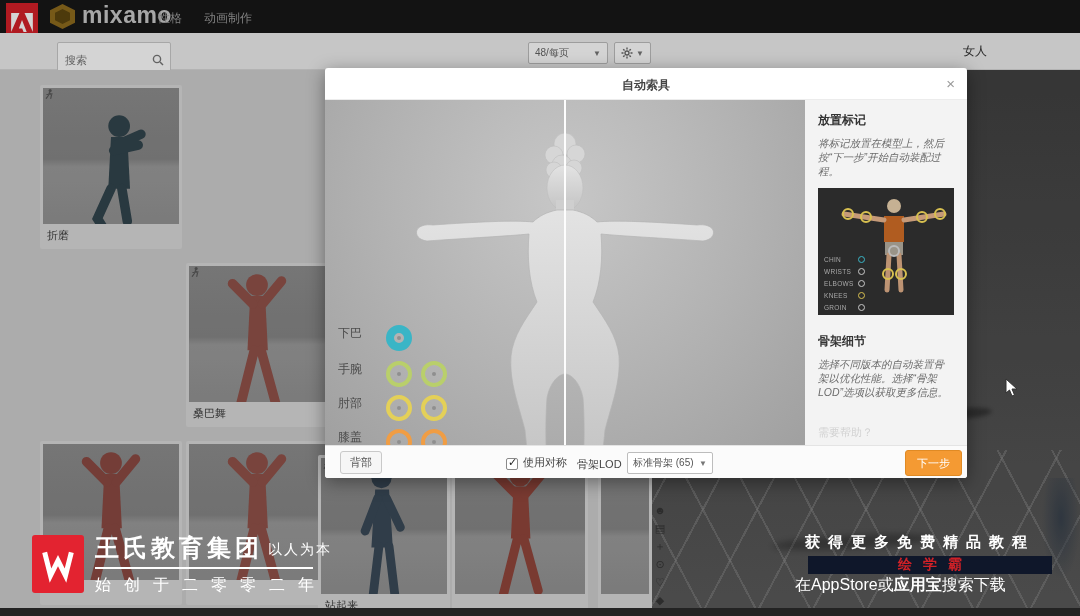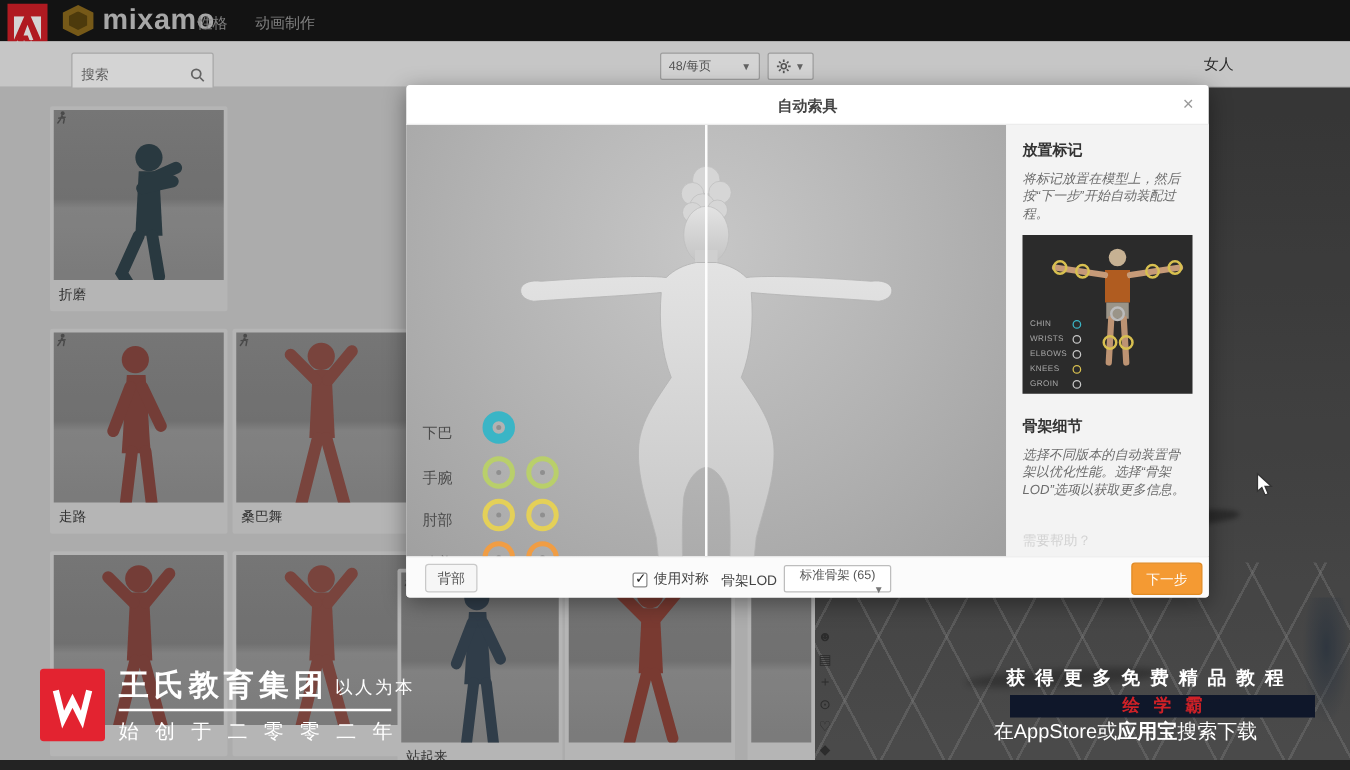--- a/index.html
+++ b/index.html
@@ -44,21 +44,21 @@
   .bottomstrip{position:absolute;left:0;top:608px;width:1080px;height:8px;background:#2b2b2b;}
   .dim{position:absolute;inset:0;background:rgba(0,0,0,.17);z-index:2;}
   
   .modal{position:absolute;left:325px;top:68px;width:642px;height:410px;background:#fff;border-radius:3px;box-shadow:0 4px 18px rgba(0,0,0,.4);z-index:10;}
   .m-header{position:absolute;left:0;top:0;width:642px;height:32px;border-bottom:1px solid #ececec;}
   .m-title{position:absolute;left:0;top:9px;width:642px;text-align:center;font-size:12px;font-weight:bold;color:#444;}
   .m-close{position:absolute;right:12px;top:8px;font-size:15px;color:#9a9a9a;cursor:pointer;line-height:15px;}
   .m-canvas{position:absolute;left:0;top:32px;width:480px;height:345px;background:radial-gradient(ellipse at 50% 28%,#c7c7c7 0%,#b2b2b2 55%,#a0a0a0 100%);overflow:hidden;}
   .symline{position:absolute;left:239px;top:0;width:2px;height:345px;background:#fdfdfd;}
   .model{position:absolute;left:80px;top:30px;}
-  .marker-row{position:absolute;display:flex;align-items:flex-end;height:30px;left:13px;width:150px;}
+  .marker-row{position:absolute;display:flex;align-items:flex-start;height:30px;left:13px;width:150px;}
   .marker-row .mlabel{width:48px;font-size:12px;color:#4c4c4c;}
   .ring{width:26px;height:26px;border:4px solid #999;border-radius:50%;position:relative;margin-right:9px;background:rgba(255,255,255,.06);}
   .ring::after{content:"";position:absolute;left:50%;top:50%;width:4px;height:4px;margin:-2px 0 0 -2px;background:#8f8f8f;border-radius:50%;}
   .ring.thick{border-width:8px;}
   
   .m-side{position:absolute;left:480px;top:32px;width:162px;height:345px;background:#f3f3f3;padding:12px 13px;}
   .m-side h3{margin:0 0 7px;font-size:12px;color:#333;}
   .m-side p{margin:4px 0 10px;font-size:10.5px;line-height:14px;color:#6c6c6c;font-style:italic;}
   .sideimg{position:relative;width:136px;height:127px;background:#2b2b2b;margin:2px 0 18px;}
   .legend{position:absolute;left:6px;top:66px;}
@@ -67,21 +67,21 @@
   .lring{width:7px;height:7px;border:1.5px solid #ccc;border-radius:50%;}
   .help{font-size:11px;color:#d2d2d2;margin-top:26px;}
   
   .m-footer{position:absolute;left:0;top:377px;width:642px;height:33px;background:#fbfbfb;border-top:1px solid #e4e4e4;border-radius:0 0 3px 3px;}
   .backbtn{position:absolute;left:15px;top:5px;height:23px;padding:0 9px;background:#f6f6f6;border:1px solid #c9c9c9;border-radius:3px;font-size:11px;color:#555;display:flex;align-items:center;}
   .sym-check{position:absolute;left:181px;top:9px;display:flex;align-items:flex-end;gap:5px;}
   .cbox{width:12px;height:12px;background:#fff;border:1px solid #8a8a8a;border-radius:2px;position:relative;}
   .cbox::after{content:"✓";position:absolute;left:1px;top:-3px;font-size:11px;color:#222;}
   .symtext{font-size:11px;color:#444;}
   .lodlabel{position:absolute;left:252px;top:11px;font-size:11px;color:#444;}
-  .lodselect{position:absolute;left:302px;top:6px;width:86px;height:22px;background:#fff;border:1px solid #bdbdbd;border-radius:2px;font-size:10px;color:#555;display:flex;align-items:center;padding:0 5px;flex-direction:column;}
+  .lodselect{position:absolute;left:302px;top:6px;width:86px;height:22px;background:#fff;border:1px solid #bdbdbd;border-radius:2px;font-size:10px;color:#555;display:flex;align-items:center;padding:0 5px;}
   .lodselect .caret{margin-left:auto;font-size:8px;color:#777;}
   .nextbtn{position:absolute;left:580px;top:4px;width:57px;height:26px;background:#f49a33;border:1px solid #e08a24;border-radius:3px;color:#fff;font-size:11px;display:flex;align-items:center;justify-content:center;}
   
   .wm{position:absolute;z-index:20;color:#fff;}
   .wm-logo{left:32px;top:535px;width:52px;height:58px;background:#e32330;border-radius:3px;display:flex;align-items:center;justify-content:center;}
   .wm-org{left:95px;top:532px;font-size:24px;font-weight:600;letter-spacing:4px;}
   .wm-slogan{left:268px;top:541px;font-size:14px;letter-spacing:2px;}
   .wm-line{left:95px;top:567px;width:218px;height:2px;background:#fff;}
   .wm-founded{left:95px;top:575px;font-size:16px;letter-spacing:13px;white-space:nowrap;}
   .wm-r1{left:805px;top:533px;width:250px;font-size:15px;font-weight:600;letter-spacing:8px;white-space:nowrap;}
@@ -172,31 +172,20 @@
           <svg viewBox="0 0 100 130" style="color:#32454d">
               <use href="#fig-crouch"></use>
             </svg>
           <svg class="badge" width="13" height="13" viewBox="0 0 20 20" style="color:#2e2e2e">
               <use href="#fig-badge"></use>
             </svg>
         </div>
         <div class="cardlabel">折磨</div>
       </div>
 
-      <div class="card" style="left:40px;top:193px;width:142px;">
-        <div class="thumb">
-          <svg viewBox="0 0 100 130" style="color:#8c4a43">
-              <use href="#fig-stand"></use>
-            </svg>
-          <svg class="badge" width="13" height="13" viewBox="0 0 20 20" style="color:#2e2e2e">
-              <use href="#fig-badge"></use>
-            </svg>
-        </div>
-        <div class="cardlabel">走路</div>
-      </div>
       <div class="card" style="left:186px;top:193px;width:142px;">
         <div class="thumb">
           <svg viewBox="0 0 100 130" style="color:#92524a">
               <use href="#fig-dance"></use>
             </svg>
           <svg class="badge" width="13" height="13" viewBox="0 0 20 20" style="color:#2e2e2e">
               <use href="#fig-badge"></use>
             </svg>
         </div>
         <div class="cardlabel">桑巴舞</div>

